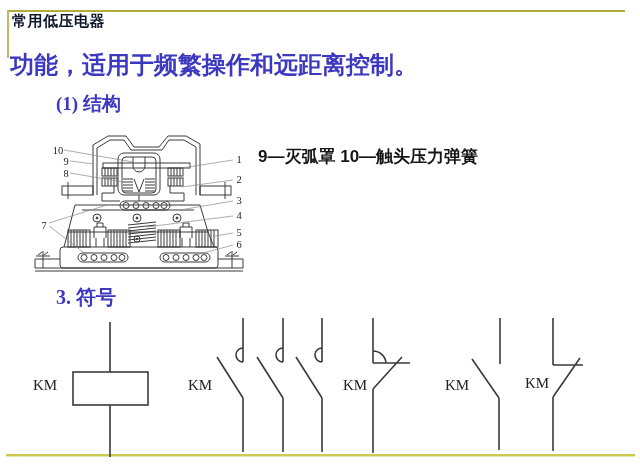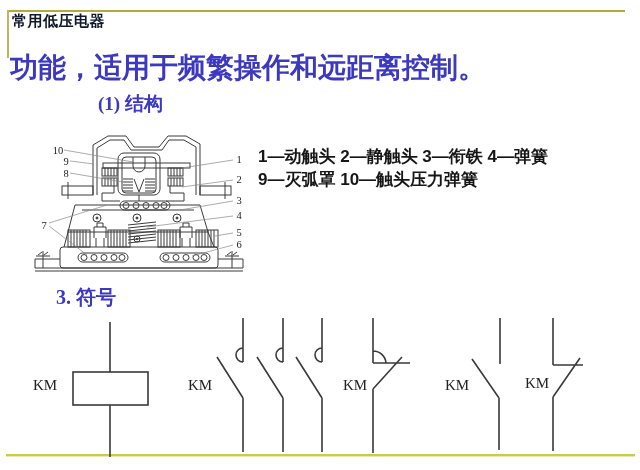--- a/index.html
+++ b/index.html
@@ -8,28 +8,28 @@
     font-family:"Liberation Sans",sans-serif;overflow:hidden;
   }
   .top-rule{position:absolute;left:7px;top:10px;width:618px;height:2px;background:#b1ab3e;}
   .left-rule{position:absolute;left:7px;top:10px;width:2px;height:48px;background:#c2b65e;}
   .bottom-rule{position:absolute;left:6px;top:454px;width:629px;height:2px;background:#cbca4c;border-bottom:1px solid #e9e8b4;}
   .page-title{
     position:absolute;left:12px;top:12px;font-size:15px;font-weight:bold;
     color:#0f172a;letter-spacing:.5px;font-family:"Liberation Sans",sans-serif;white-space:nowrap;
   }
   .intro-text{
-    position:absolute;left:10px;top:49px;font-size:28px;font-weight:bold;
+    position:absolute;left:10px;top:49px;font-size:24px;font-weight:bold;
     color:#3c39c0;font-family:Liberation Serif, serif;white-space:nowrap;
   }
   .sec-heading{
     position:absolute;color:#3c39c0;font-weight:bold;
     font-family:"Liberation Serif",serif;white-space:nowrap;
   }
-  .sec-structure{left:56px;top:91px;font-size:19px;margin-left:42px;}
+  .sec-structure{left:56px;top:91px;font-size:19px;}
   .sec-symbol{left:56px;top:284px;font-size:20px;}
   .parts-legend{
     position:absolute;left:258px;top:145px;width:382px;
     font-size:17px;font-weight:bold;color:#161616;line-height:23px;
     font-family:"Liberation Sans",sans-serif;
   }
   .struct-svg{position:absolute;left:22px;top:131px;}
   .sym-svg{position:absolute;left:25px;top:312px;}
   svg text.num{font-family:"Liberation Serif",serif;font-size:10.5px;}
   svg text.km{font-family:"Liberation Serif",serif;font-size:15px;}
@@ -160,21 +160,20 @@
       <text class="num" x="217" y="52">2</text>
       <text class="num" x="217" y="73">3</text>
       <text class="num" x="217" y="88">4</text>
       <text class="num" x="217" y="105">5</text>
       <text class="num" x="217" y="117">6</text>
     </g>
   </g>
 </svg>
 
 <div class="parts-legend">
-  <div>1—动触头 2—静触头 3—衔铁 4—弹簧</div>
   <div>9—灭弧罩 10—触头压力弹簧</div>
 </div>
 
 <div class="sec-heading sec-symbol">3. 符号</div>
 
 <svg class="sym-svg" width="600" height="148" viewBox="0 0 600 148">
   <g stroke="#3a3a3a" fill="none" stroke-width="1.6">
 
     <g>
       <path d="M85,10 V60 M85,93 V145"></path>

